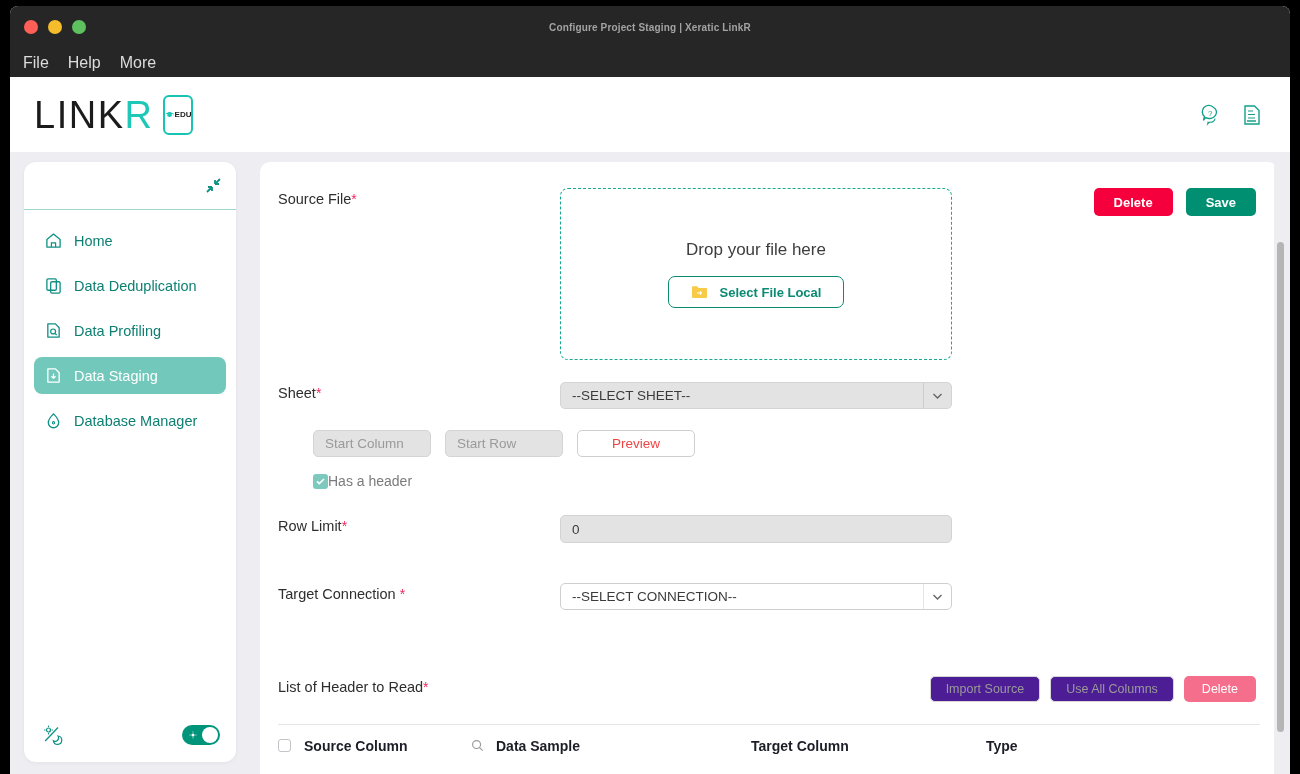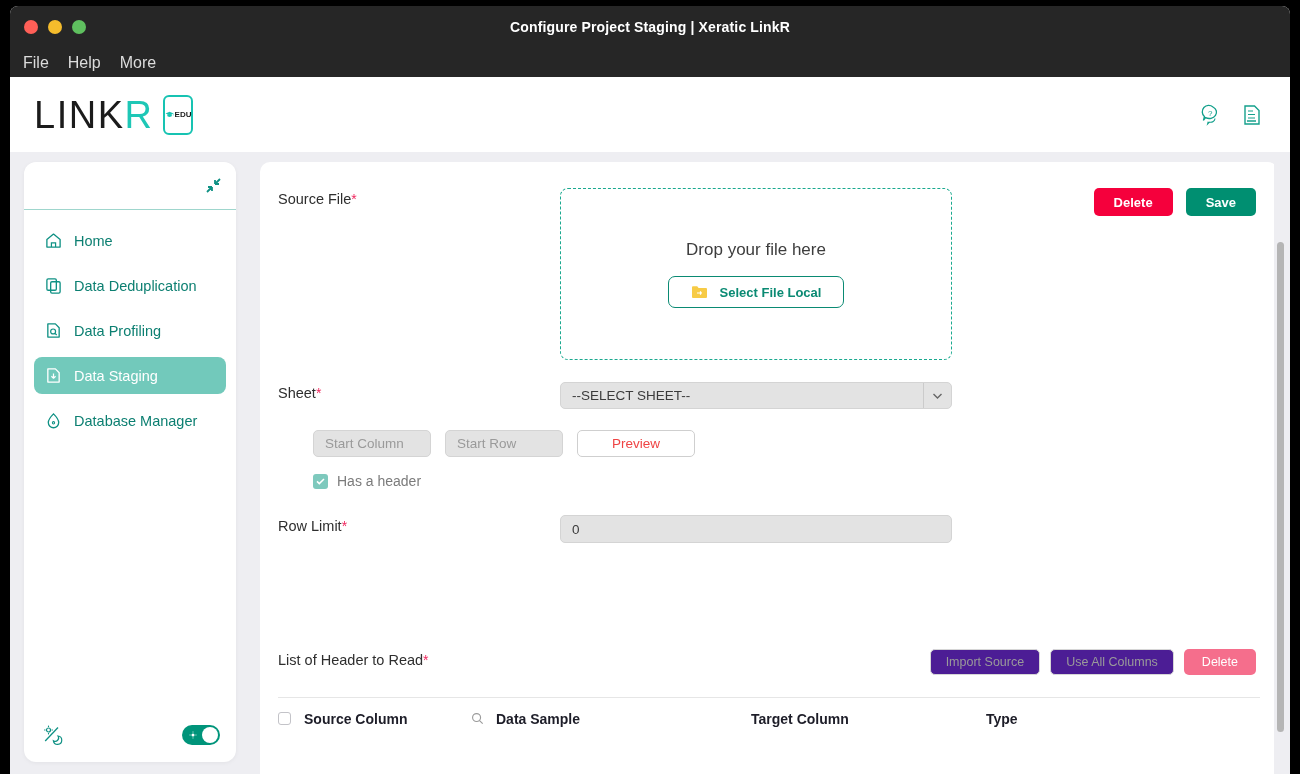--- a/index.html
+++ b/index.html
@@ -31,22 +31,22 @@
   .traffic {
     position: absolute;
     left: 14px; top: 0; height: 42px;
     display: flex; align-items: center; gap: 10px;
   }
   .dot { width: 14px; height: 14px; border-radius: 50%; }
   .dot.red { background: #ff5f57; }
   .dot.yellow { background: #f5bc2c; }
   .dot.green { background: #5fc05f; }
   .wintitle {
-    color: #ffffff;
-    font-size: 14px;
+    color: #a3a3a3;
+    font-size: 10px;
     font-weight: bold;
     letter-spacing: .15px;
   }
 
   
   .menubar {
     height: 29px;
     background: #262626;
     display: flex;
     align-items: center;
@@ -278,21 +278,21 @@
     width: 118px; height: 27px;
     background: #fff;
     border: 1px solid #cfcfcf;
     border-radius: 5px;
     color: #ef4444;
     font-size: 13.5px;
     cursor: pointer;
     font-family: inherit;
   }
   .chkrow {
-    display: flex; align-items: center; gap: 9px;
+    display: flex; align-items: center; 
     margin-top: 16px;
   }
   .chk {
     width: 15px; height: 15px;
     border-radius: 3px;
     background: #7ec9bd;
     display: flex; align-items: center; justify-content: center;
     cursor: pointer;
   }
   .chklabel { font-size: 14px; color: #7b7b7b; }
@@ -588,20 +588,33 @@
 
           <div class="row">
             <div class="lbl"><span>Row Limit</span><span class="req">*</span></div>
             <div class="fieldcol">
               <input class="rowlimit" disabled="" value="0" style="">
             </div>
           </div>
 
           <div style="height:40px"></div>
 
+          <div class="row">
+            <div class="lbl"><span>Target Connection</span> <span class="req">*</span></div>
+            <div class="fieldcol">
+              <div class="ctrl sel enabled">
+                <span>--SELECT CONNECTION--</span>
+                <span class="caret">
+                  <svg width="9" height="6" viewBox="0 0 9 6">
+                      <path d="M0.5 1 L4.5 5 L8.5 1" fill="none" stroke="#666" stroke-width="1.4"></path>
+                    </svg>
+                </span>
+              </div>
+            </div>
+          </div>
 
           <div style="height:26px"></div>
 
 
           <div style="height:40px"></div>
 
           <div class="row">
             <div class="lbl"><span>List of Header to Read</span><span class="req">*</span></div>
             <div class="fieldcol hdrbtns">
               <button class="ghostbtn">Import Source</button>

